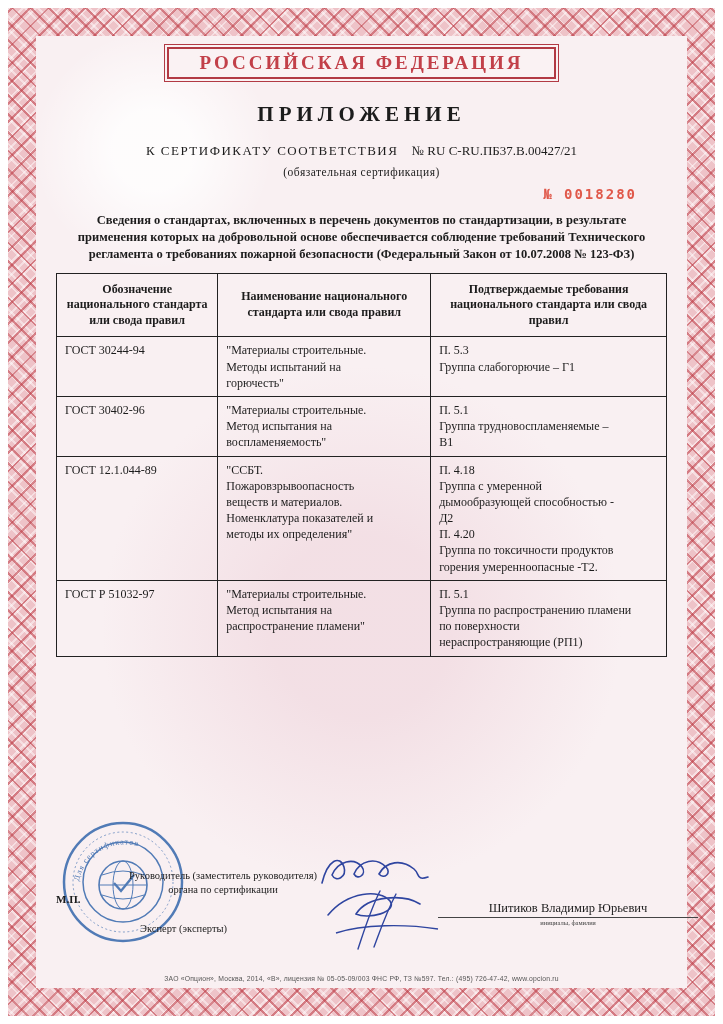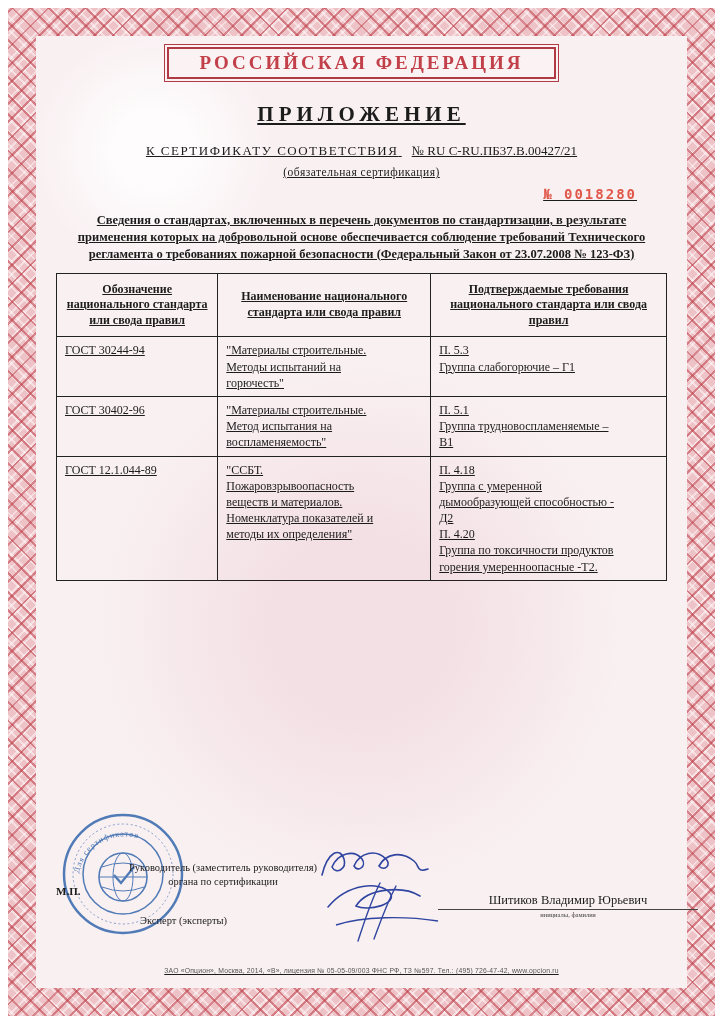--- a/index.html
+++ b/index.html
@@ -17,24 +17,23 @@
       repeating-linear-gradient(-45deg, rgba(190,62,72,.55) 0 2px, transparent 2px 13px),
       repeating-linear-gradient(45deg, rgba(255,255,255,.45) 4px 6px, transparent 6px 13px),
       repeating-linear-gradient(-45deg, rgba(255,255,255,.45) 4px 6px, transparent 6px 13px);
   }
   .content {
     width:100%; height:100%; box-sizing:border-box;
     background:#f9f0f2;
     background-image:
       radial-gradient(circle at 50% 62%, rgba(238,210,218,.55) 0 90px, transparent 260px),
       radial-gradient(circle at 18% 12%, rgba(255,255,255,.8) 0 40px, transparent 120px);
-    padding:6px 20px 14px 20px;
+    padding:6px 20px 6px 20px;
     display:flex; flex-direction:column;
     position:relative;
-    text-decoration:underline;
   }
   
   .banner-wrap { text-align:center; margin-top:2px; }
   .banner {
     display:inline-block; border:1px solid #b23a44; padding:2px;
     background:#faf2f3;
   }
   .banner-inner {
     border:2px solid #b23a44; padding:3px 30px;
     font-size:19px; font-weight:bold; letter-spacing:3px; color:#c24049;
@@ -100,21 +99,21 @@
 
       <div class="cert-line">
         <span class="cert-prefix">К СЕРТИФИКАТУ СООТВЕТСТВИЯ</span>
         <span class="cert-number">№ RU С-RU.ПБ37.В.00427/21</span>
       </div>
 
       <div class="cert-type">(обязательная сертификация)</div>
 
       <div class="form-number">№ 0018280</div>
 
-      <p class="intro">Сведения о стандартах, включенных в перечень документов по стандартизации, в результате применения которых на добровольной основе обеспечивается соблюдение требований Технического регламента о требованиях пожарной безопасности (Федеральный Закон от 23.07.2008 № 123-ФЗ)</p>
+      <p class="intro">Сведения о стандартах, включенных в перечень документов по стандартизации, в результате применения которых на добровольной основе обеспечивается соблюдение требований Технического регламента о требованиях пожарной безопасности (Федеральный Закон от 10.07.2008 № 123-ФЗ)</p>
 
       <table>
         <thead>
           <tr>
             <th class="col1">Обозначение национального стандарта или свода правил</th>
             <th class="col2">Наименование национального стандарта или свода правил</th>
             <th class="col3">Подтверждаемые требования национального стандарта или свода правил</th>
           </tr>
         </thead>
         <tbody>
@@ -142,20 +141,30 @@
 веществ и материалов.
 Номенклатура показателей и
 методы их определения"</td>
             <td class="pre">П. 4.18
 Группа с умеренной
 дымообразующей способностью -
 Д2
 П. 4.20
 Группа по токсичности продуктов
 горения умеренноопасные -Т2.</td>
+          </tr>
+          <tr>
+            <td class="pre">ГОСТ Р 51032-97</td>
+            <td class="pre">"Материалы строительные.
+Метод испытания на
+распространение пламени"</td>
+            <td class="pre">П. 5.1
+Группа по распространению пламени
+по поверхности
+нераспространяющие (РП1)</td>
           </tr>
         </tbody>
       </table>
 
 
       <div class="sig-area">
 
         <svg class="stamp" viewBox="0 0 126 126">
           <circle cx="63" cy="63" r="59" fill="none" stroke="#3f6fb0" stroke-width="2.5"></circle>
           <circle cx="63" cy="63" r="40" fill="none" stroke="#3f6fb0" stroke-width="1.5"></circle>

